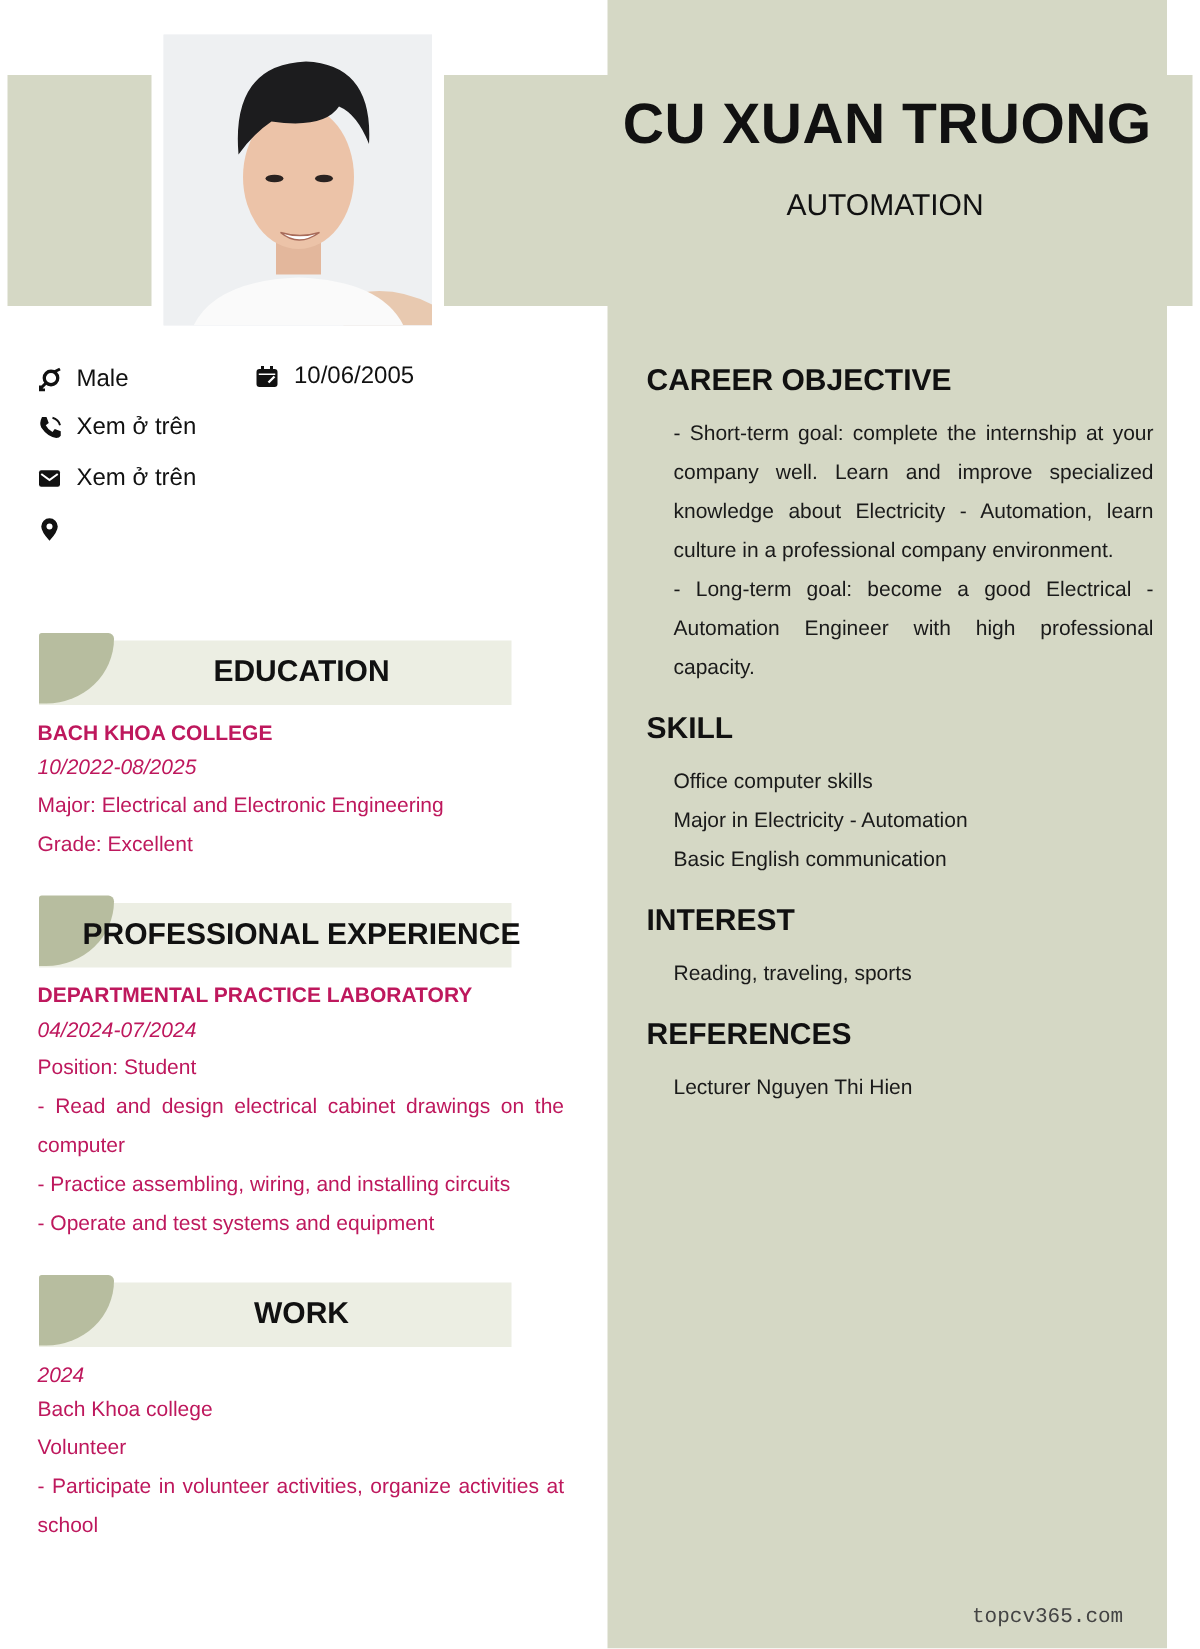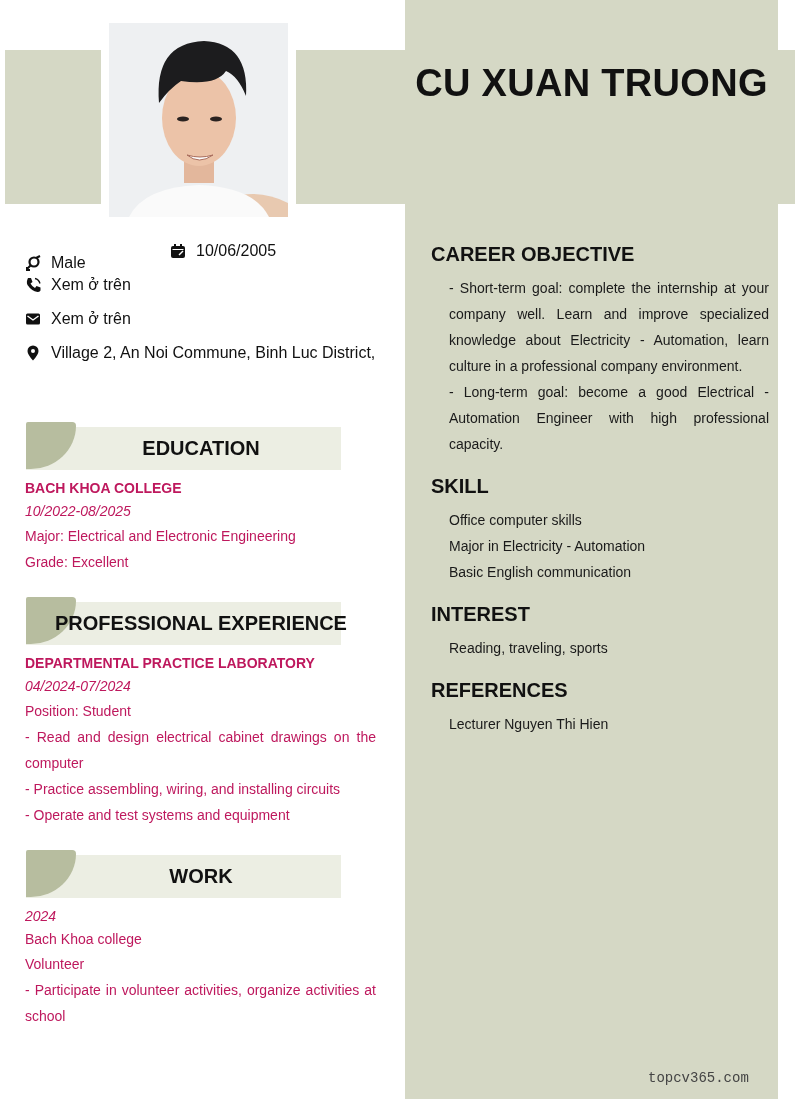--- a/index.html
+++ b/index.html
@@ -52,23 +52,24 @@
     <ellipse cx="90" cy="95" rx="37" ry="48" fill="#ecc3a8"></ellipse>
     <path d="M50 80 q-5 -60 45 -62 q45 2 42 55 q-8 -20 -20 -25 q-10 15 -45 10 q-12 8 -22 22z" fill="#1c1c1e"></path>
     <ellipse cx="74" cy="96" rx="6" ry="2.5" fill="#2a2220"></ellipse>
     <ellipse cx="107" cy="96" rx="6" ry="2.5" fill="#2a2220"></ellipse>
     <path d="M78 132 q12 10 26 0 q-13 4 -26 0z" fill="#fff" stroke="#a86b5a" stroke-width="1"></path>
   </svg>
 </div>
 
 <div class="name">CU XUAN TRUONG</div>
 <div class="title">
+  <div>AUTOMATION</div>
 </div>
 
-<div class="info" style="top:251px;align-items:flex-end;">
+<div class="info" style="top:241px;align-items:flex-end;">
   <span class="ic">
     <svg viewBox="0 0 16 16">
         <circle cx="9" cy="7" r="4.5" fill="none" stroke="#111" stroke-width="2.2"></circle>
         <path d="M6 10 L2 14 M2 12 v3 h3" stroke="#111" stroke-width="2" fill="none"></path>
         <path d="M11 3 L15 1" stroke="#111" stroke-width="2"></path>
       </svg>
   </span>
   <span>Male</span>
 </div>
 <div class="info" style="top:239px; left:170px;">
@@ -102,21 +103,20 @@
   <span>Xem ở trên</span>
 </div>
 <div class="info" style="top:341px;">
   <span class="ic">
     <svg viewBox="0 0 16 16">
         <path d="M8 0.5 a5.5 5.5 0 0 1 5.5 5.5 q0 3.5 -5.5 9.5 q-5.5 -6 -5.5 -9.5 a5.5 5.5 0 0 1 5.5 -5.5z" fill="#111"></path>
         <circle cx="8" cy="6" r="2" fill="#fff"></circle>
       </svg>
   </span>
   <span>
-    <span style="display:block">Village 2, An Noi Commune, Binh Luc District,</span>
   </span>
 </div>
 
 <div class="ribbon" style="top:422px;">
   <div class="bar"></div>
   <div class="leaf"></div>
   <div class="lbl">EDUCATION</div>
 </div>
 <div class="lt b" style="top:475px;">BACH KHOA COLLEGE</div>
 <div class="lt i" style="top:498px;">10/2022-08/2025</div>

